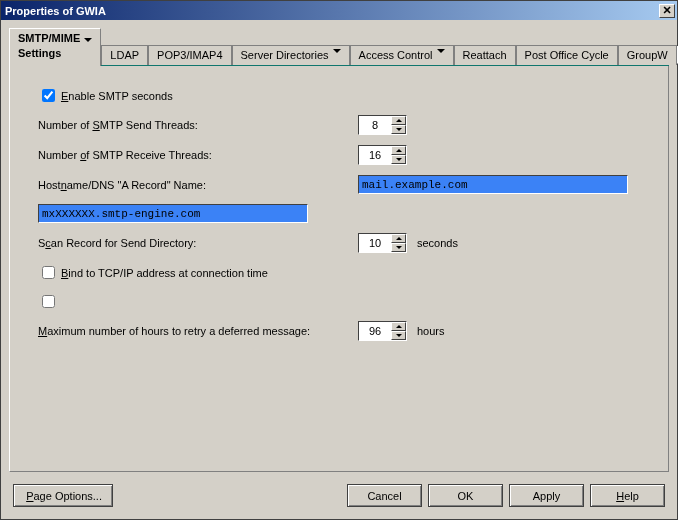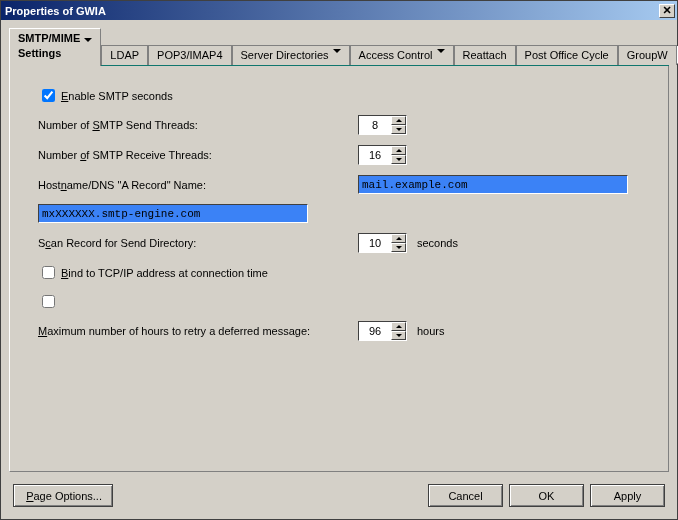--- a/index.html
+++ b/index.html
@@ -337,14 +337,15 @@
     </div>
 
   </div>
 
   <div class="buttonbar">
     <button class="btn" style="min-width:100px;text-align:right;padding-left:10px"><span class="u">P</span><span id="po-rest">age Options...</span></button>
     <div class="spacer"></div>
     <button class="btn">Cancel</button>
     <button class="btn">OK</button>
     <button class="btn">Apply</button>
+    <button class="btn"><span class="u">H</span><span id="help-rest">elp</span></button>
   </div>
 </div>
 
 </body></html>

